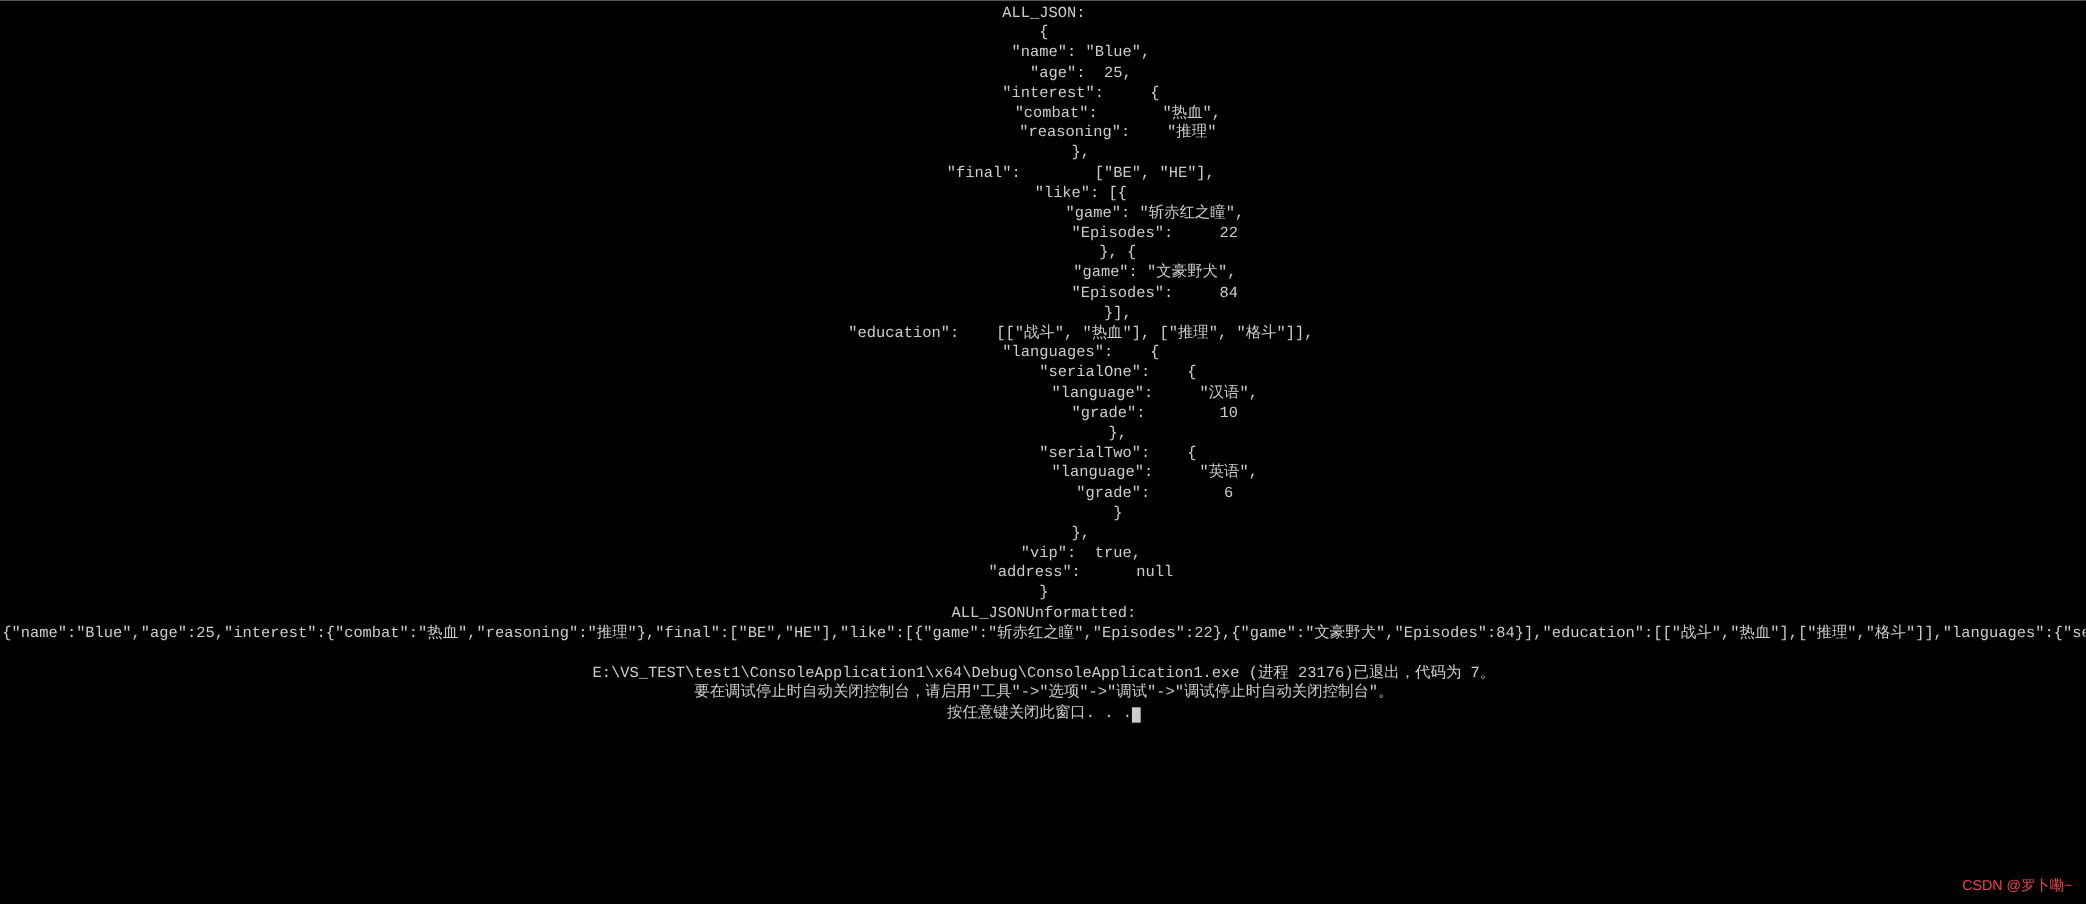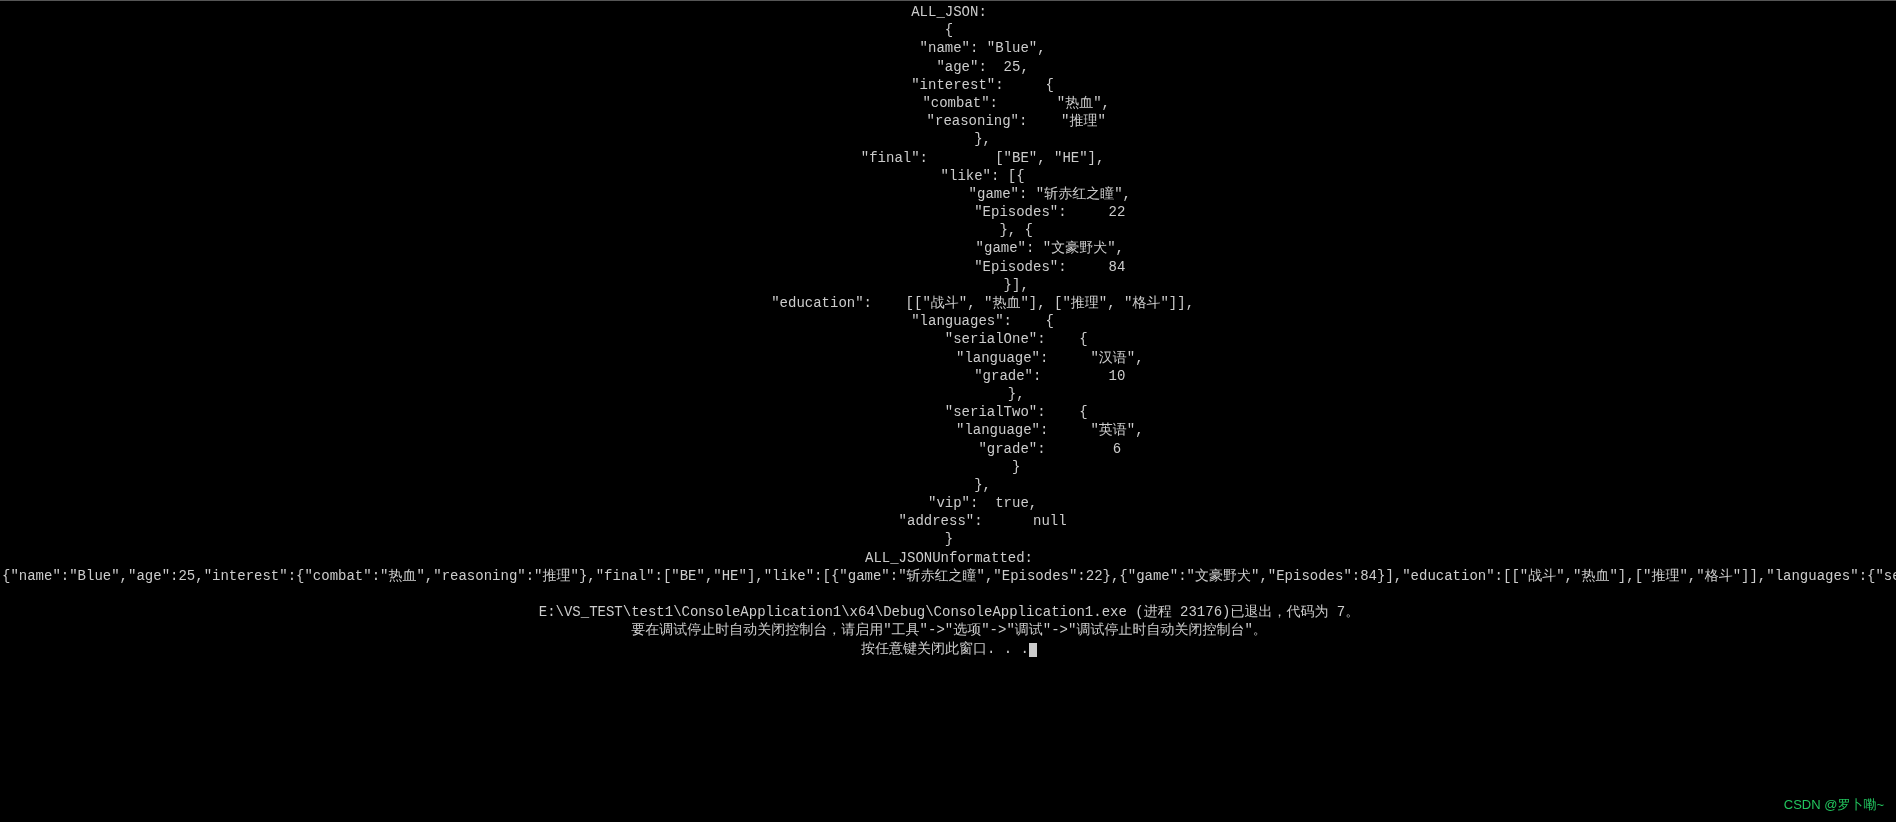--- a/index.html
+++ b/index.html
@@ -21,21 +21,21 @@
       border-top: 1px solid #555;
     }
     .console-output {
       white-space: pre;
       padding: 2px 0 0 2px;
     }
     .watermark {
       position: absolute;
       bottom: 8px;
       right: 12px;
-      color: #22c55e;
+      color: #ef4444;
       font-size: 13px;
       font-family: 'Microsoft YaHei', sans-serif;
     }
     .cursor {
       display: inline-block;
       width: 8px;
       height: 14px;
       background-color: #CCCCCC;
       vertical-align: text-bottom;
     }

